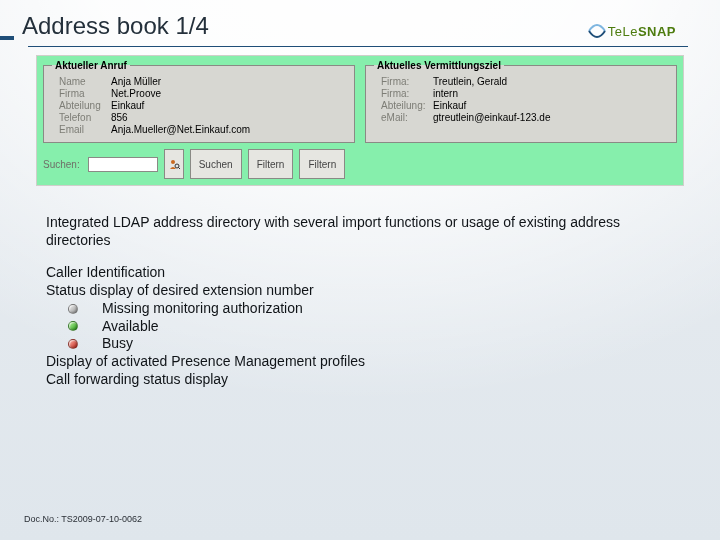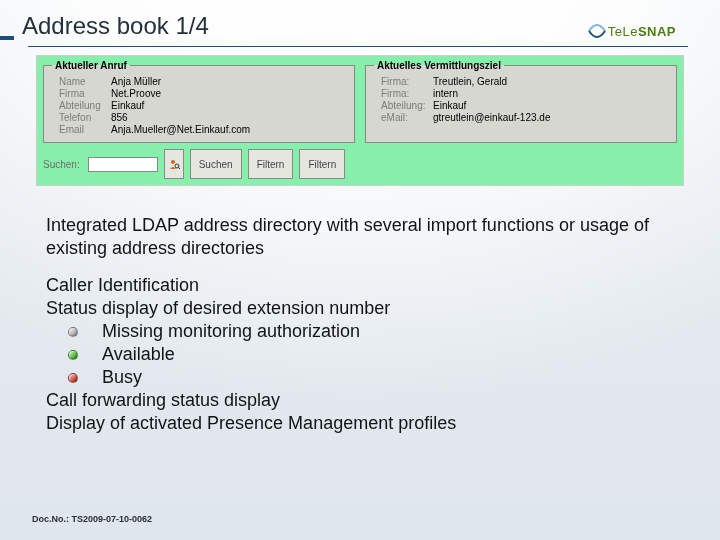--- a/index.html
+++ b/index.html
@@ -85,32 +85,32 @@
     height:30px;border:1px solid #8a8a85;background:#e6e6e1;
     font-size:10px;padding:0 8px;display:flex;align-items:center;justify-content:center;
     color:#444;
   }
   .btn.icon{width:20px;padding:0}
   .btn.icon svg{display:block}
 
   
   .body{
     margin:28px 46px 0 46px;
-    font-size:18px;line-height:1.28;color:#101418;
+    font-size:14px;line-height:1.28;color:#101418;
   }
   .body p{margin:0 0 14px 0}
   .body .list-line{display:flex;align-items:center;gap:24px;margin-left:22px}
   .led{width:10px;height:10px;border-radius:50%;border:1px solid rgba(0,0,0,.35);box-shadow:inset -1px -1px 2px rgba(0,0,0,.25),inset 1px 1px 1px rgba(255,255,255,.6)}
   .led.grey{background:linear-gradient(135deg,#eee,#9a9a9a)}
   .led.green{background:linear-gradient(135deg,#b7f5a0,#2aa018)}
   .led.red{background:linear-gradient(135deg,#ffb4a8,#c0261b)}
 
   .docno{
-    position:absolute;left:32px;bottom:16px;
-    font-size:9px;color:#2a2f36;font-weight:bold;
+    position:absolute;left:24px;bottom:16px;
+    font-size:9px;color:#2a2f36;
   }
 </style>
 </head>
 <body>
 
 <div class="title-row">
   <div class="title-bar"></div>
   <div class="title">Address book 1/4</div>
   <div class="logo">
     <span class="swoosh">
@@ -200,17 +200,17 @@
     <span>Missing monitoring authorization</span>
   </div>
   <div class="list-line">
     <span class="led green"></span>
     <span>Available</span>
   </div>
   <div class="list-line">
     <span class="led red"></span>
     <span>Busy</span>
   </div>
+  <div>Display of activated Presence Management profiles</div>
   <div>Call forwarding status display</div>
-  <div>Display of activated Presence Management profiles</div>
 </div>
 
 <div class="docno">Doc.No.: TS2009-07-10-0062</div>
 
 </body></html>

